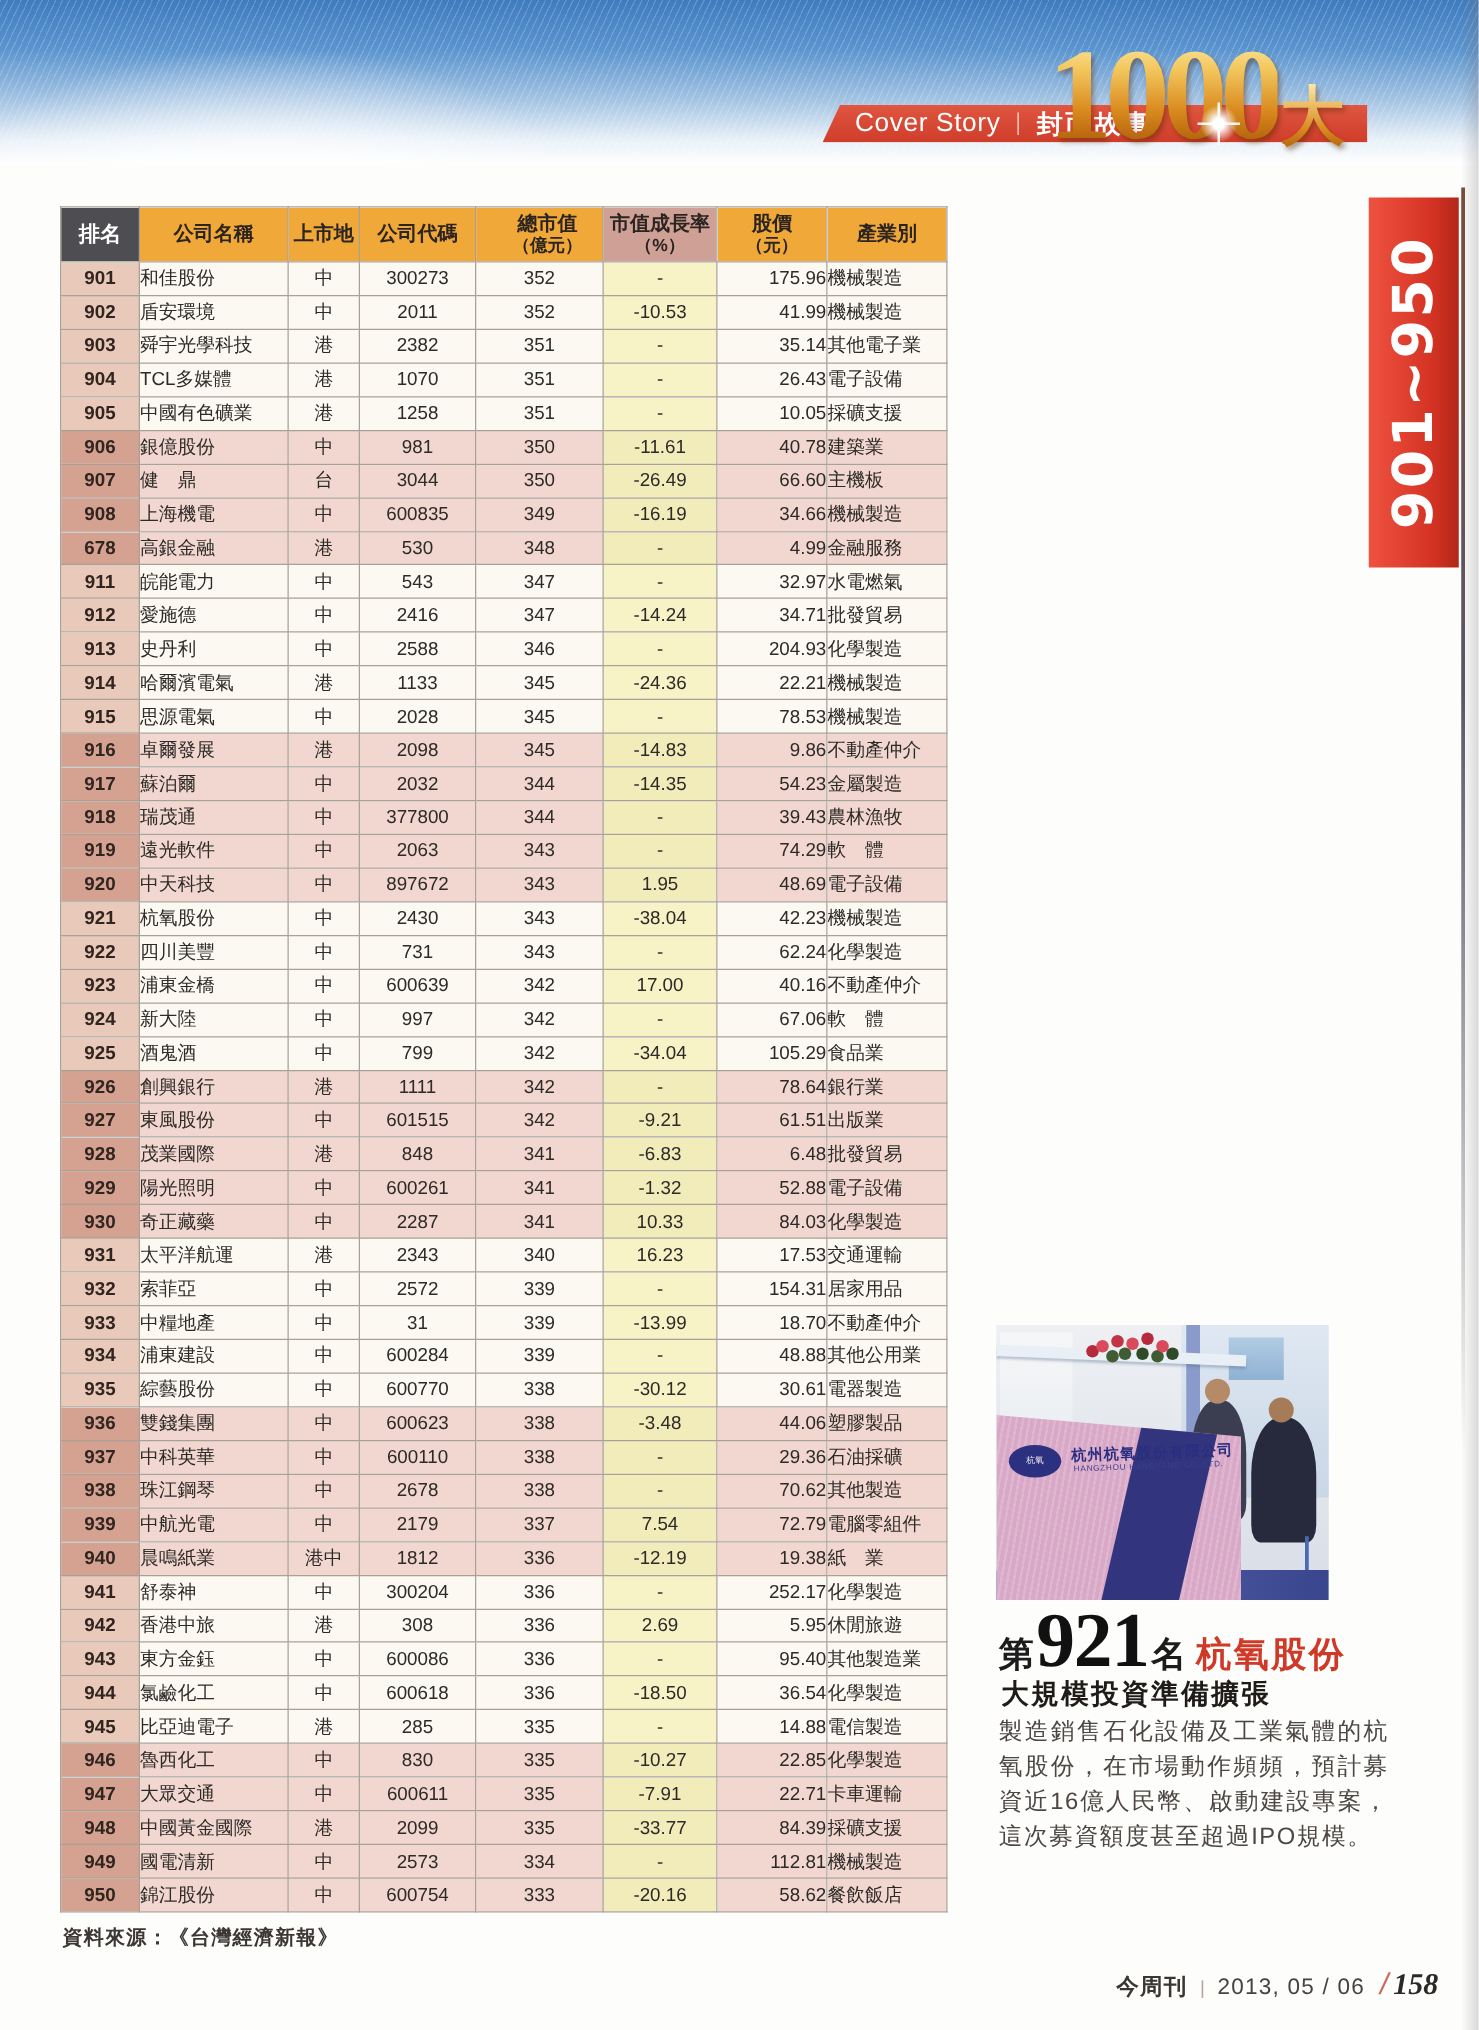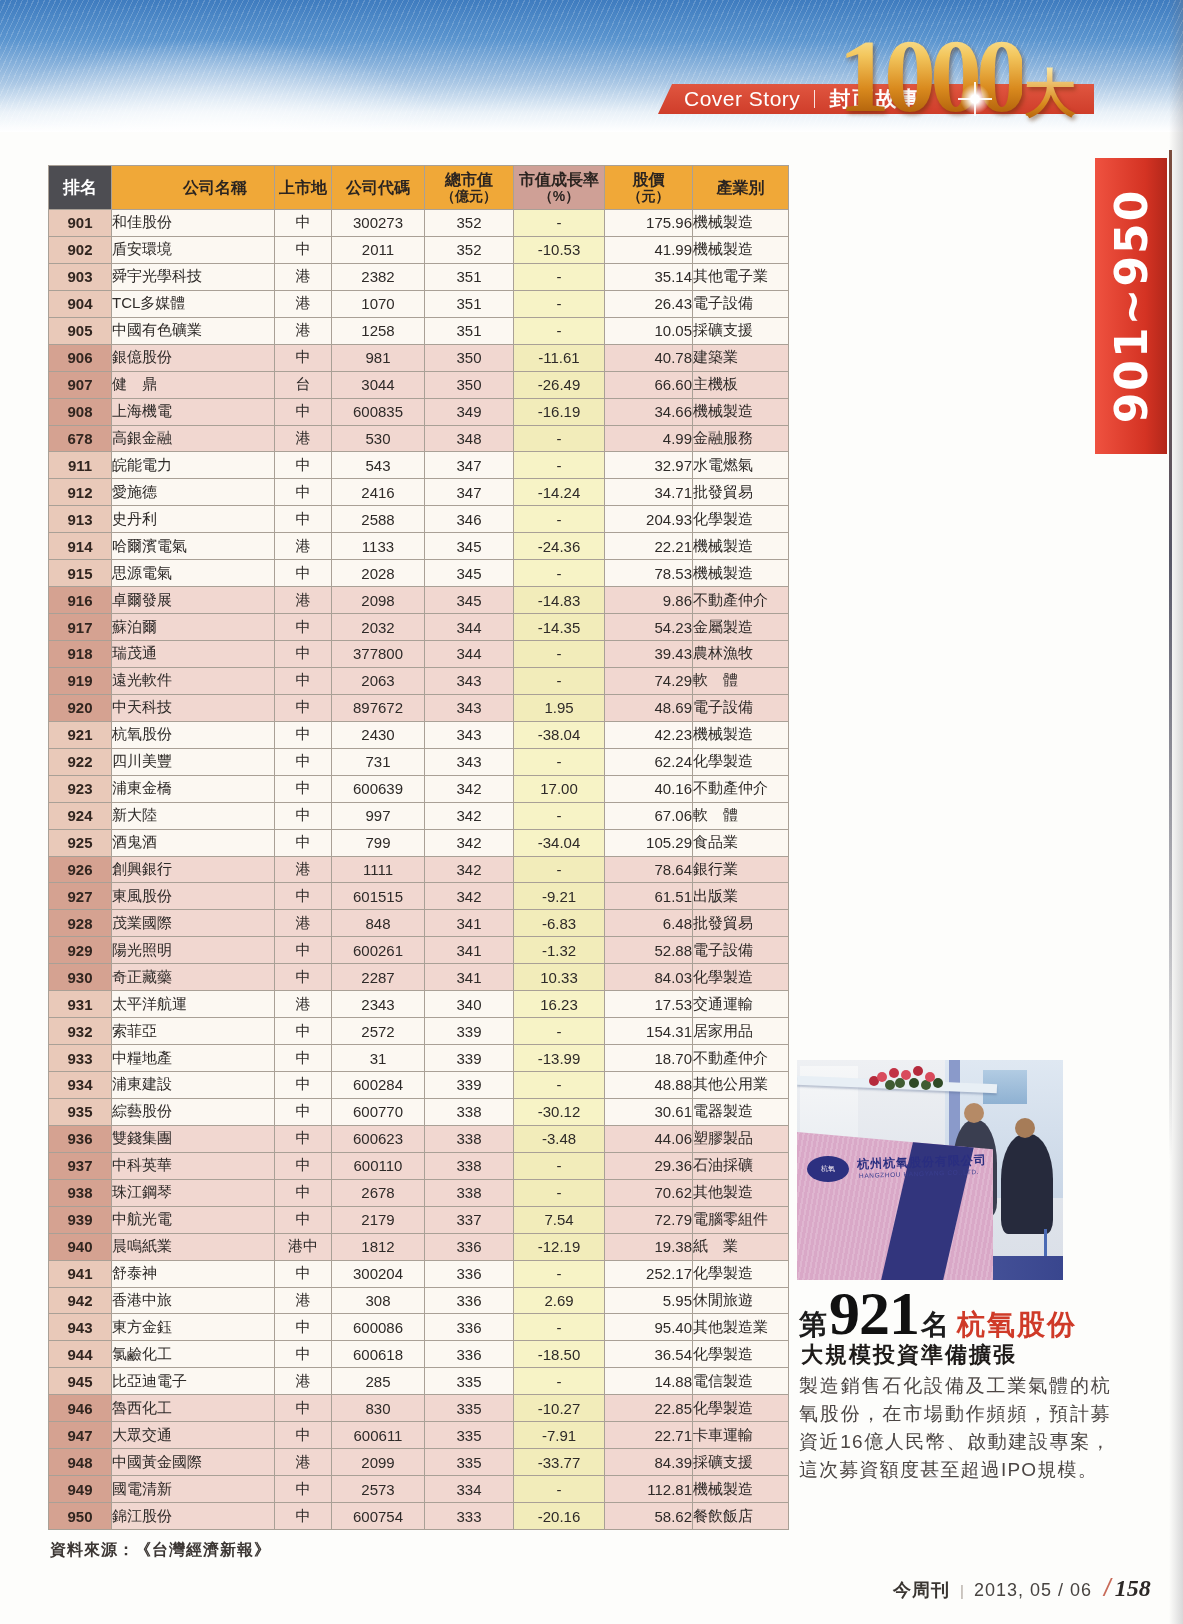--- a/index.html
+++ b/index.html
@@ -169,30 +169,30 @@
 </div>
 <div class="page-edge-line"></div>
 <div class="page-edge-shade"></div>
 
 <table class="rank" id="rank-table">
   <thead>
       <tr>
         <th class="th-rank" style="width: 62px;">
           <span class="main">排名</span>
         </th>
-        <th style="width: 118px; padding-left: 44px;">
+        <th style="width: 118px;">
           <span class="main">公司名稱</span>
         </th>
         <th style="width: 56px;">
           <span class="main">上市地</span>
         </th>
         <th style="width: 92px;">
           <span class="main">公司代碼</span>
         </th>
-        <th style="width: 88px;">
+        <th style="width: 88px; padding-left: 13px;">
           <span class="main">總市值</span>
           <span class="sub">（億元）</span>
         </th>
         <th class="th-growth" style="width: 90px;">
           <span class="main">市值成長率</span>
           <span class="sub">（%）</span>
         </th>
         <th style="width: 87px;">
           <span class="main">股價</span>
           <span class="sub">（元）</span>

